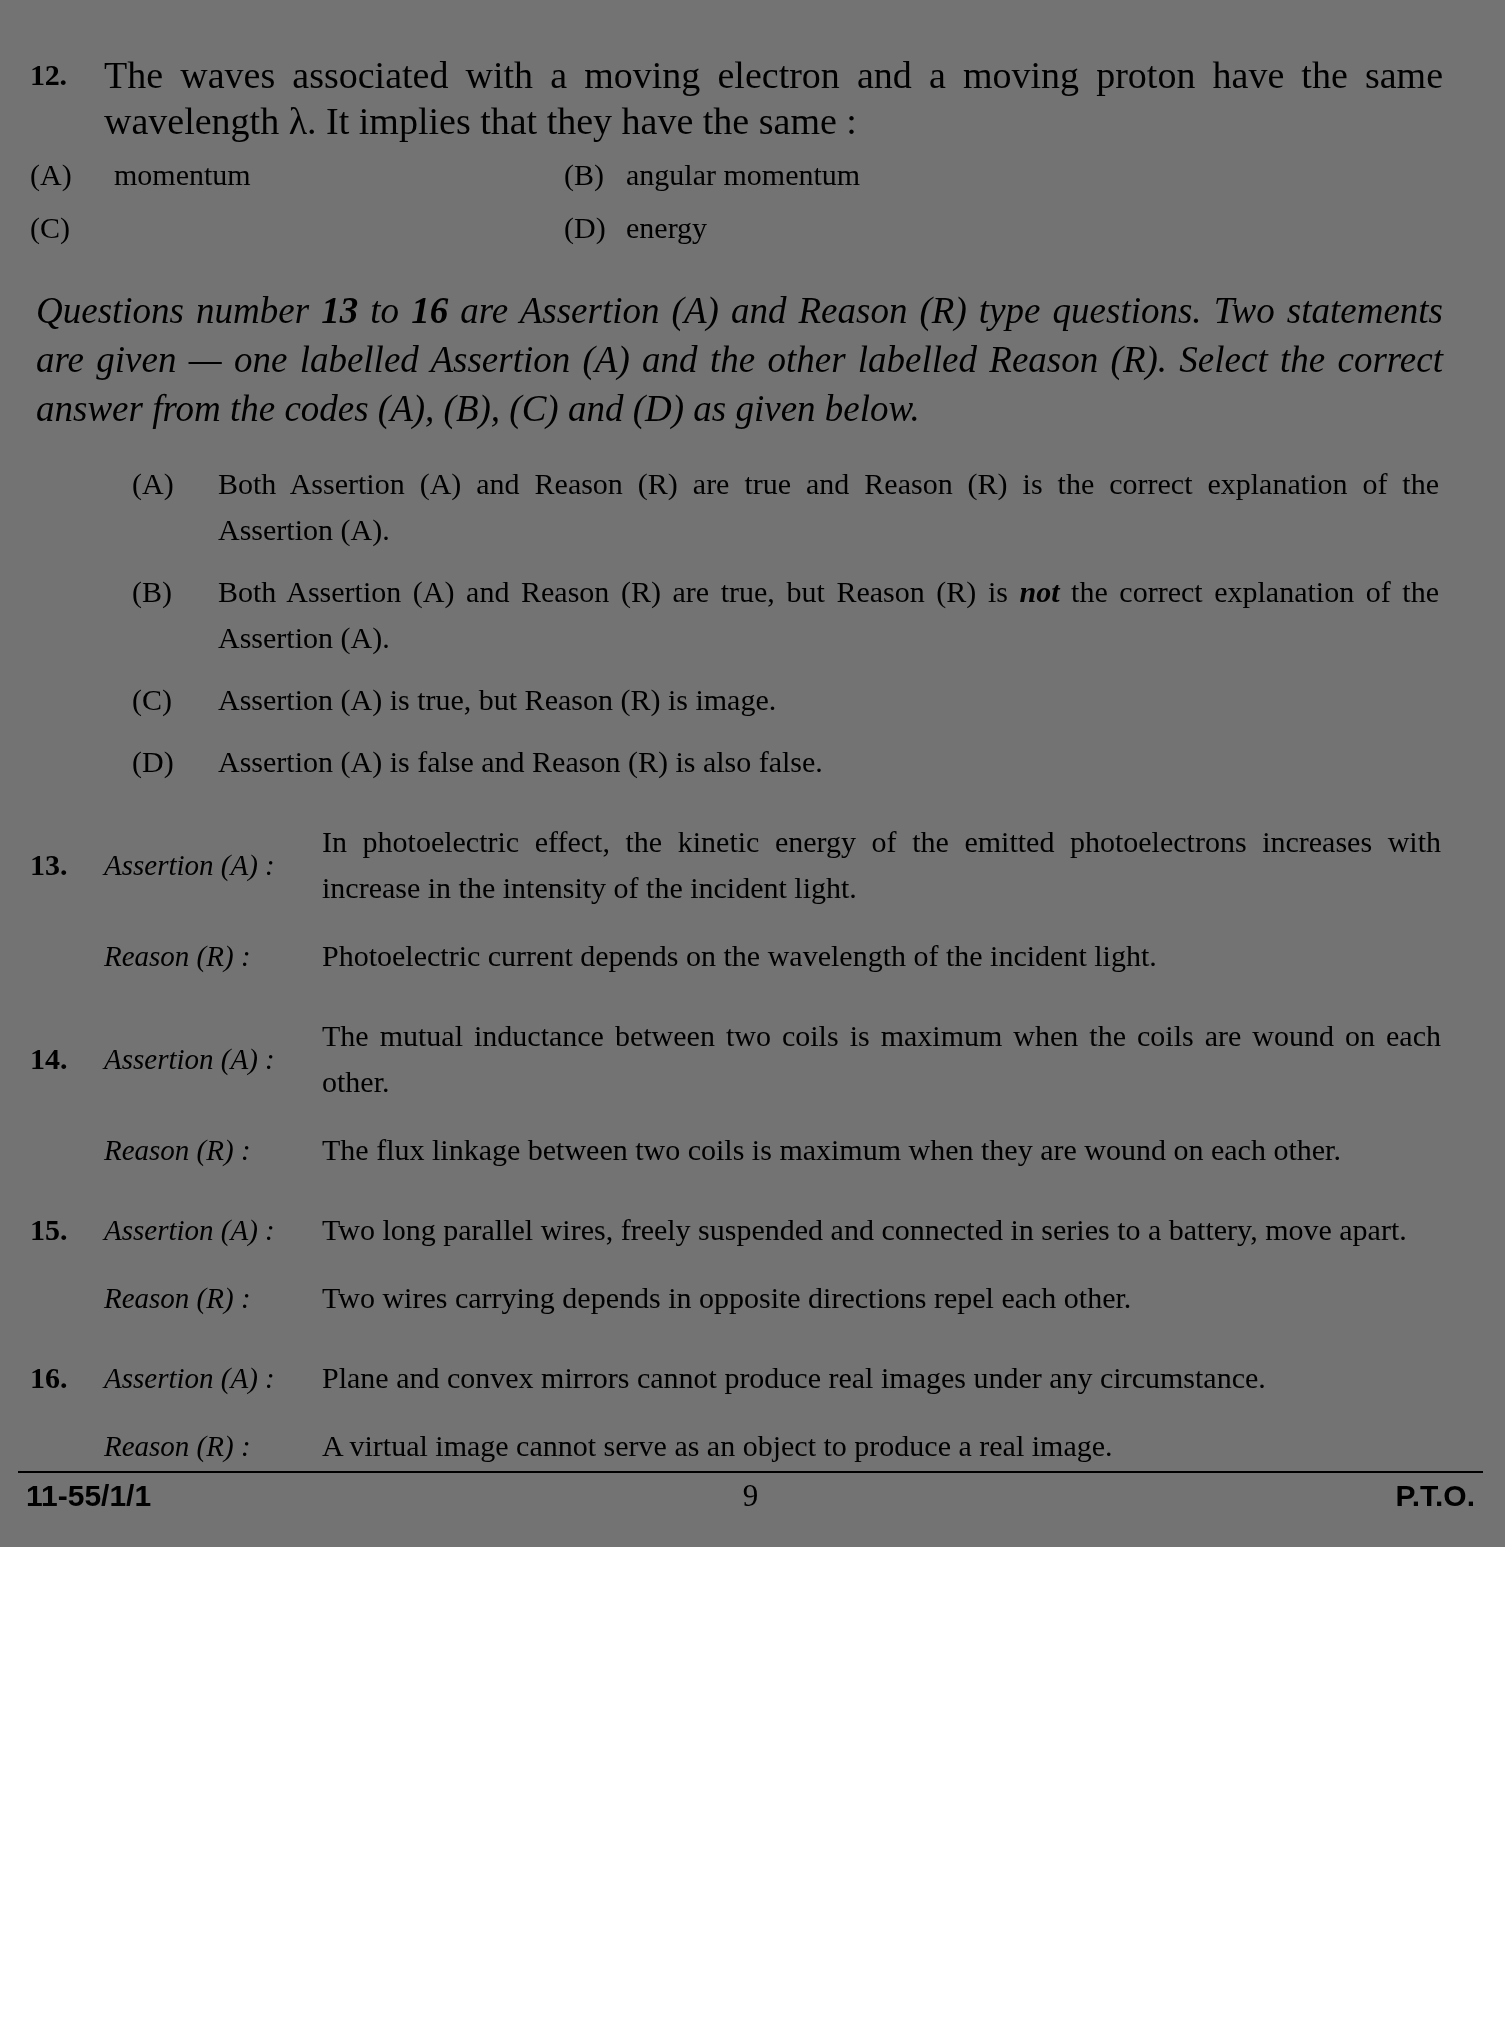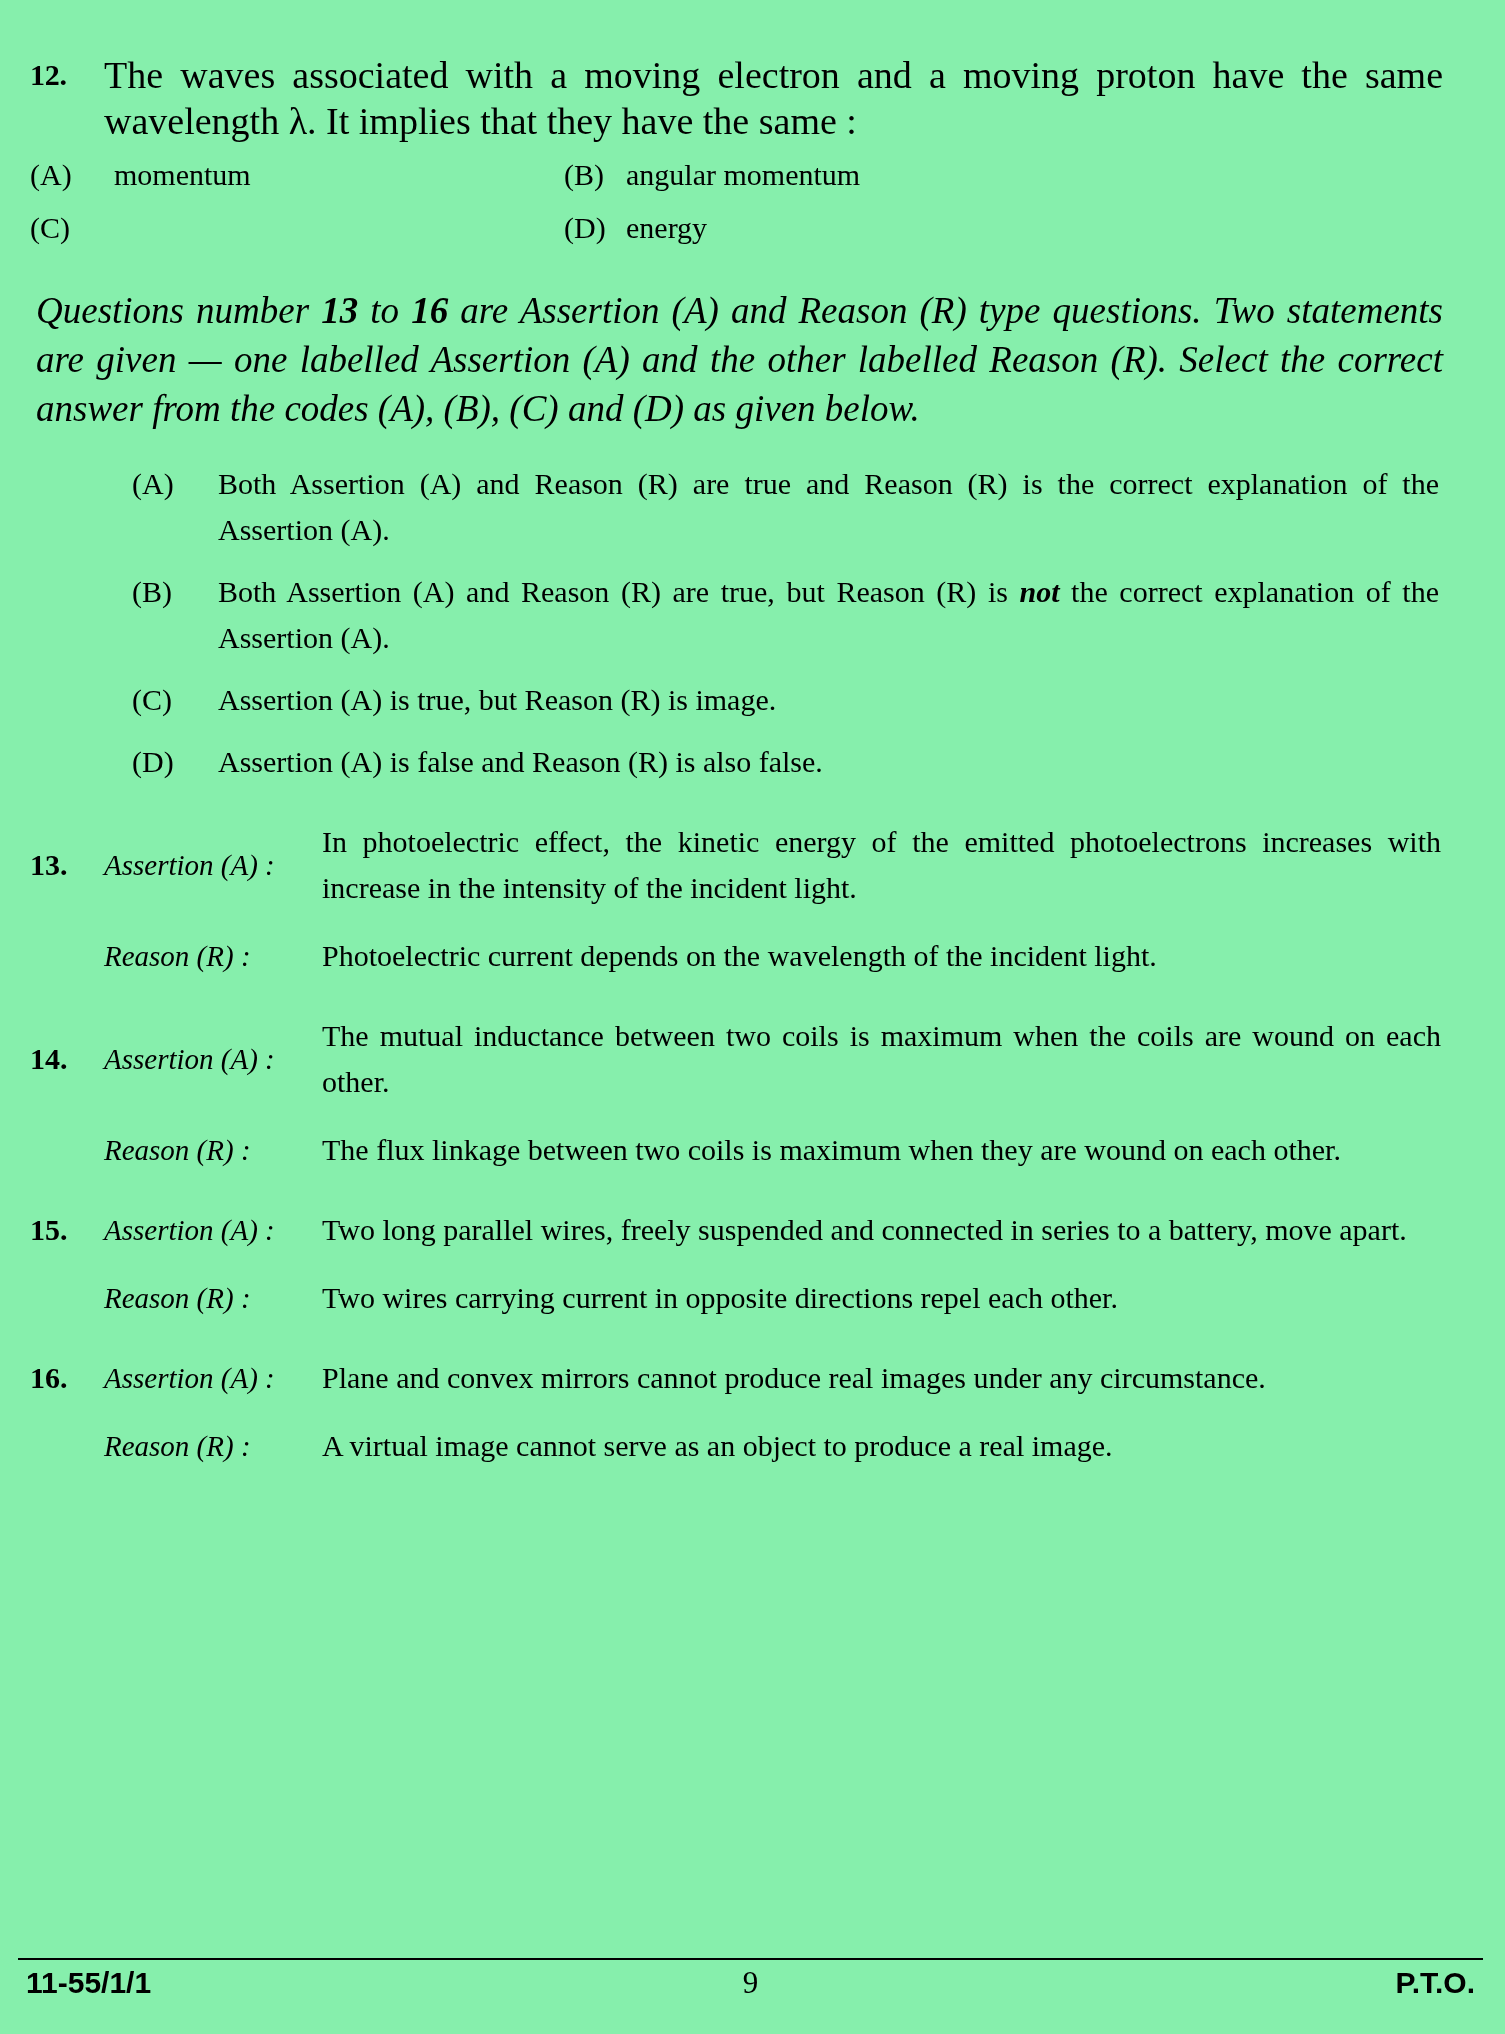--- a/index.html
+++ b/index.html
@@ -8,22 +8,22 @@
     padding: 0;
     background: #ffffff;
   }
   body {
     font-family: "Liberation Serif", "DejaVu Serif", serif;
     color: #000000;
   }
   #page {
     position: relative;
     width: 1505px;
-    height: 2034px;
-    background: #86efac;
+    height: 1547px;
+    background: #737373;
     box-sizing: border-box;
     padding: 52px 62px 0 30px;
     overflow: hidden;
   }
 
   
   .qrow {
     display: flex;
     align-items: flex-start;
     width: 100%;
@@ -262,21 +262,21 @@
 
   <div class="ar-block">
     <div class="ar-line">
       <div class="ar-num">15.</div>
       <div class="ar-label">Assertion (A) :</div>
       <div class="ar-text">Two long parallel wires, freely suspended and connected in series to a battery, move apart.</div>
     </div>
     <div class="ar-line">
       <div class="ar-num"></div>
       <div class="ar-label">Reason (R) :</div>
-      <div class="ar-text">Two wires carrying current in opposite directions repel each other.</div>
+      <div class="ar-text">Two wires carrying depends in opposite directions repel each other.</div>
     </div>
   </div>
 
   <div class="ar-block">
     <div class="ar-line">
       <div class="ar-num">16.</div>
       <div class="ar-label">Assertion (A) :</div>
       <div class="ar-text">Plane and convex mirrors cannot produce real images under any circumstance.</div>
     </div>
     <div class="ar-line">

